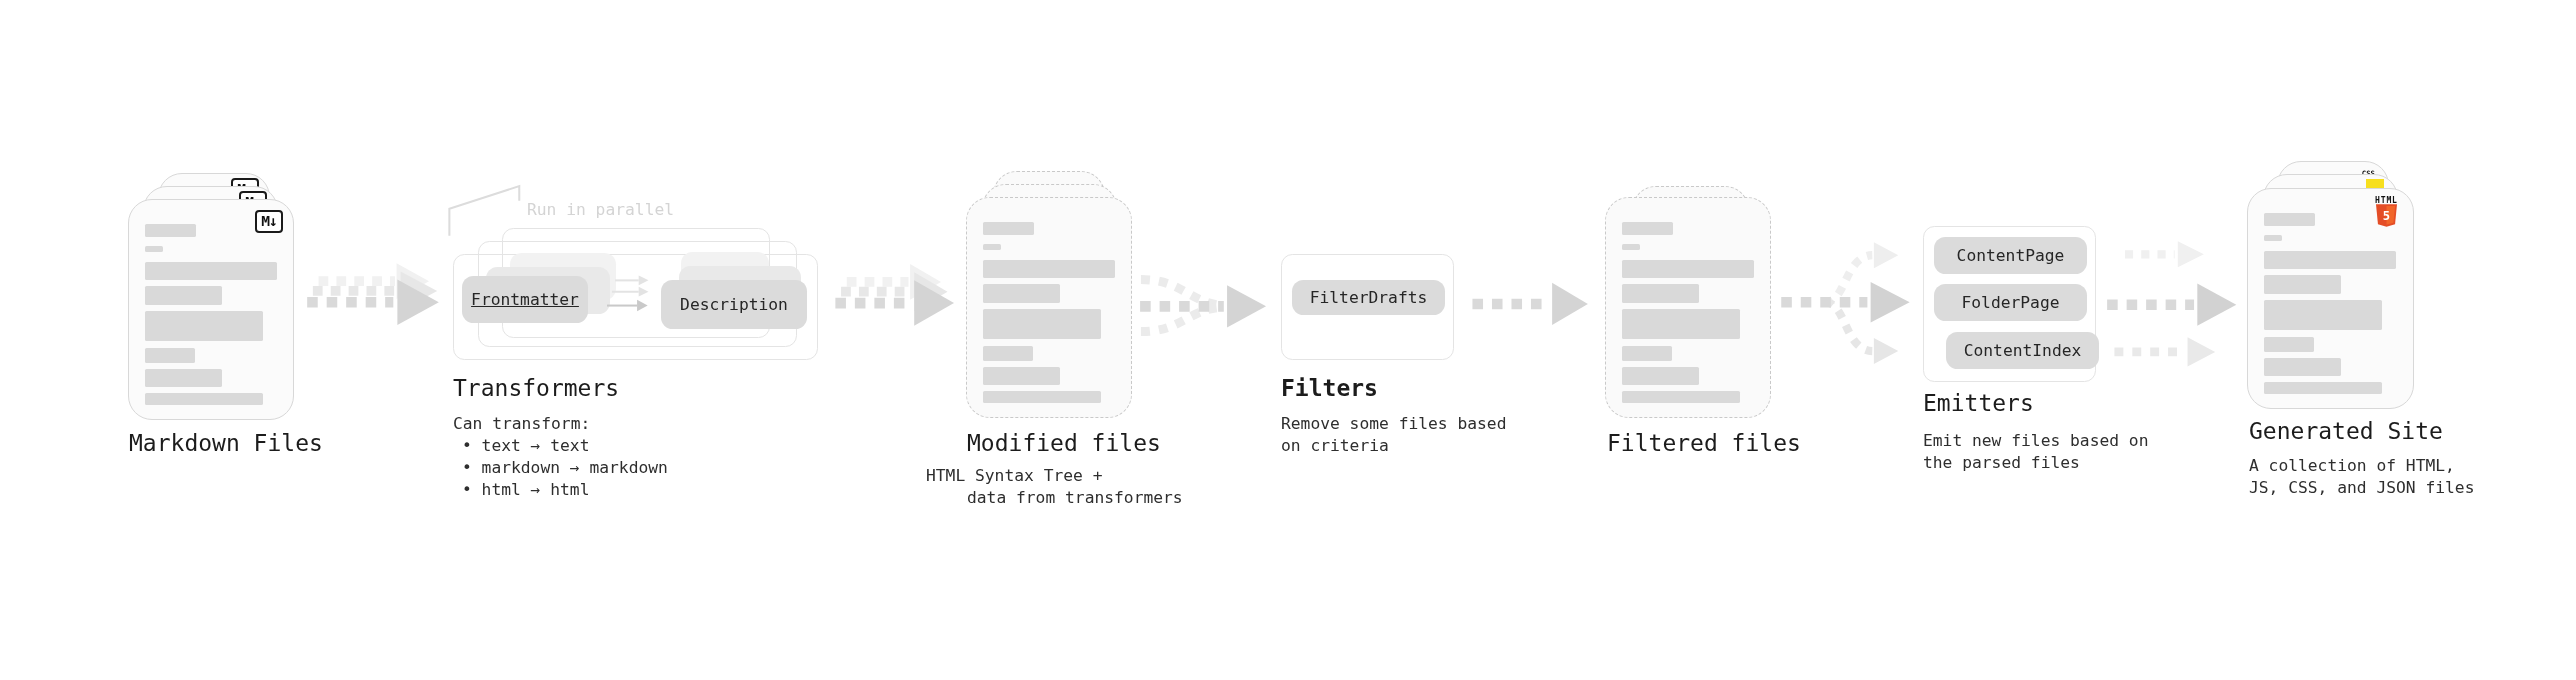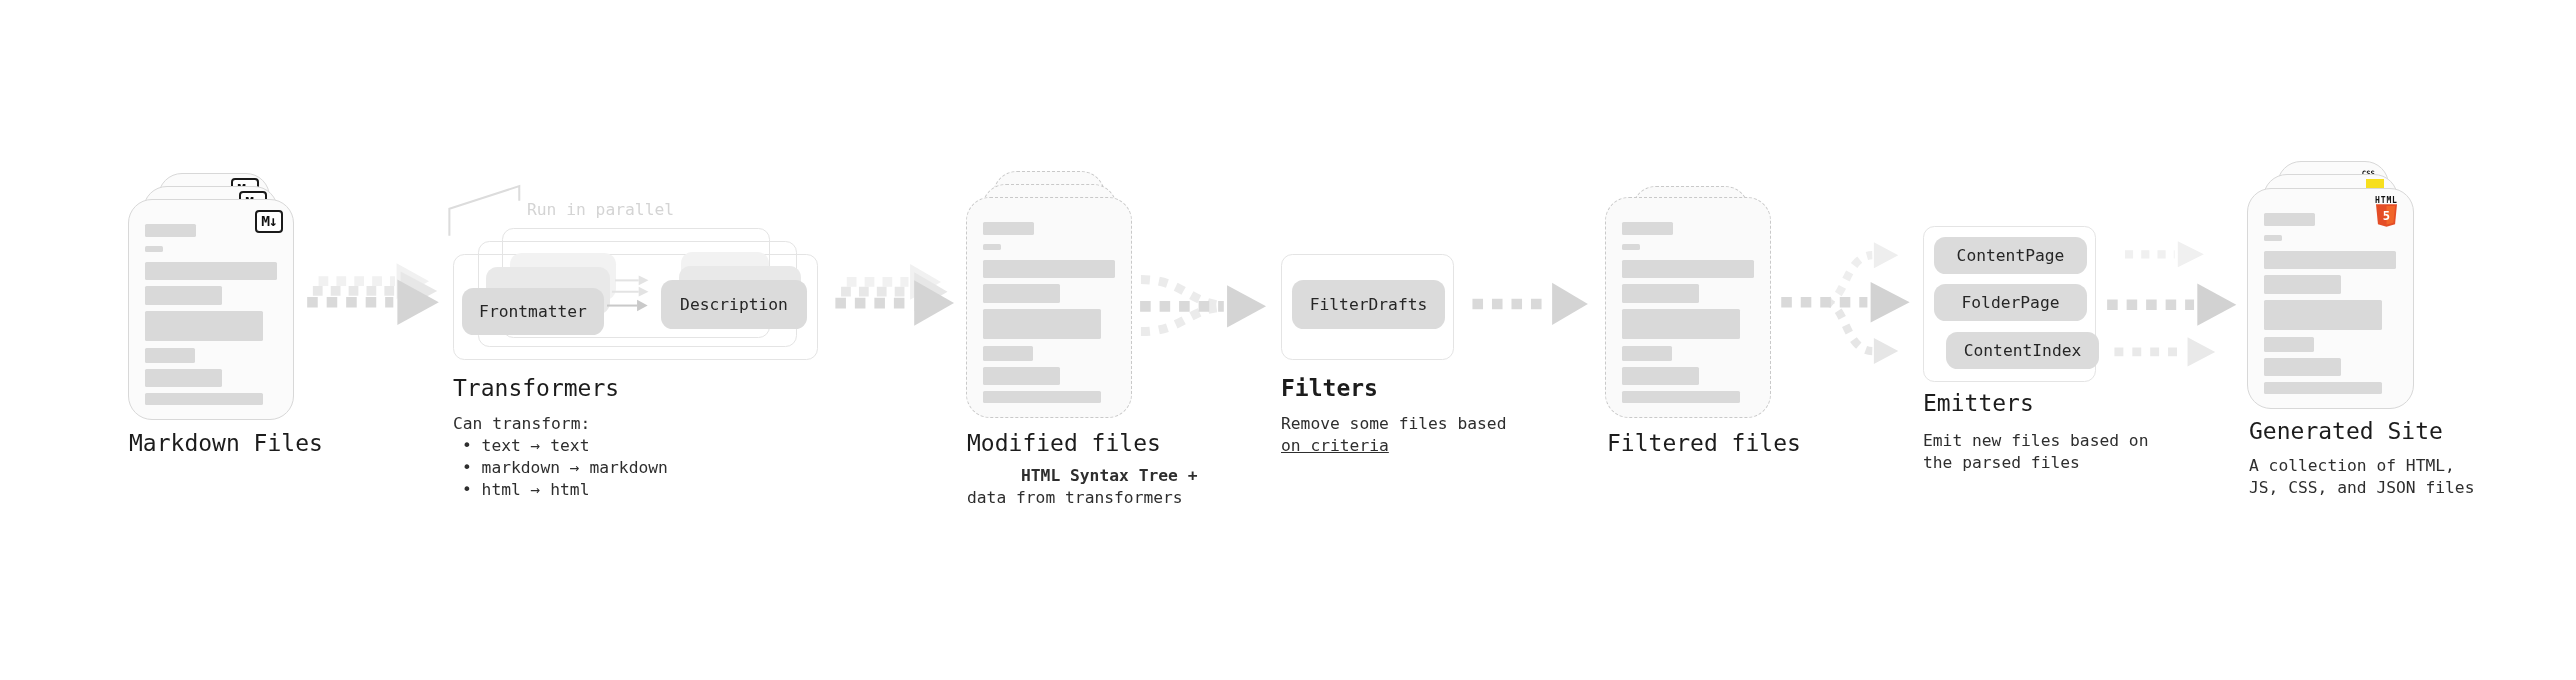--- a/index.html
+++ b/index.html
@@ -110,21 +110,21 @@
 
   <div class="group">
     <div class="annotation" style="left:527px;top:200px;">Run in parallel</div>
 
     <div class="tf-box" style="left:502px;top:228px;width:268px;height:110px;"></div>
     <div class="tf-box" style="left:478px;top:241px;width:319px;height:106px;"></div>
     <div class="tf-box" style="left:453px;top:254px;width:365px;height:106px;"></div>
 
     <div class="pill ghost2" style="left:510px;top:253px;width:106px;height:47px;"></div>
     <div class="pill ghost1" style="left:486px;top:267px;width:124px;height:47px;"></div>
-    <div class="pill" style="left:462px;top:288px;width:142px;height:47px;">Frontmatter</div>
+    <div class="pill" style="left:462px;top:276px;width:126px;height:47px;text-decoration:underline;">Frontmatter</div>
 
     <div class="pill ghost2" style="left:681px;top:252px;width:88px;height:47px;"></div>
     <div class="pill ghost1" style="left:679px;top:266px;width:122px;height:47px;"></div>
     <div class="pill" style="left:661px;top:280px;width:146px;height:49px;">Description</div>
 
     <div class="stage-label" style="left:453px;top:375px;">Transformers</div>
     <div class="stage-desc" style="left:453px;top:413px;">Can transform:</div>
     <div class="stage-desc" style="left:462px;top:435px;">• text → text</div>
     <div class="stage-desc" style="left:462px;top:457px;">• markdown → markdown</div>
     <div class="stage-desc" style="left:462px;top:479px;">• html → html</div>
@@ -137,30 +137,30 @@
       <span class="bar b1"></span>
       <span class="bar b2"></span>
       <span class="bar b3"></span>
       <span class="bar b4"></span>
       <span class="bar b5"></span>
       <span class="bar b6"></span>
       <span class="bar b7"></span>
       <span class="bar b8"></span>
     </div>
     <div class="stage-label" style="left:967px;top:430px;">Modified files</div>
-    <div class="stage-desc" style="left:1021px;top:465px;font-weight:bold;">HTML Syntax Tree +</div>
+    <div class="stage-desc" style="left:926px;top:465px;">HTML Syntax Tree +</div>
     <div class="stage-desc" style="left:967px;top:487px;">data from transformers</div>
   </div>
 
   <div class="group">
     <div class="tf-box" style="left:1281px;top:254px;width:173px;height:106px;"></div>
-    <div class="pill" style="left:1292px;top:280px;width:153px;height:49px;">FilterDrafts</div>
+    <div class="pill" style="left:1292px;top:280px;width:153px;height:35px;">FilterDrafts</div>
     <div class="stage-label" style="left:1281px;top:375px;font-weight:bold;">Filters</div>
     <div class="stage-desc" style="left:1281px;top:413px;">Remove some files based</div>
-    <div class="stage-desc" style="left:1281px;top:435px;text-decoration:underline;">on criteria</div>
+    <div class="stage-desc" style="left:1281px;top:435px;">on criteria</div>
   </div>
 
   <div class="group">
     <div class="doc dashed" style="left:1632px;top:186px;width:117px;height:57px;"></div>
     <div class="doc dashed" style="left:1605px;top:197px;width:166px;height:221px;">
       <span class="bar b1"></span>
       <span class="bar b2"></span>
       <span class="bar b3"></span>
       <span class="bar b4"></span>
       <span class="bar b5"></span>

